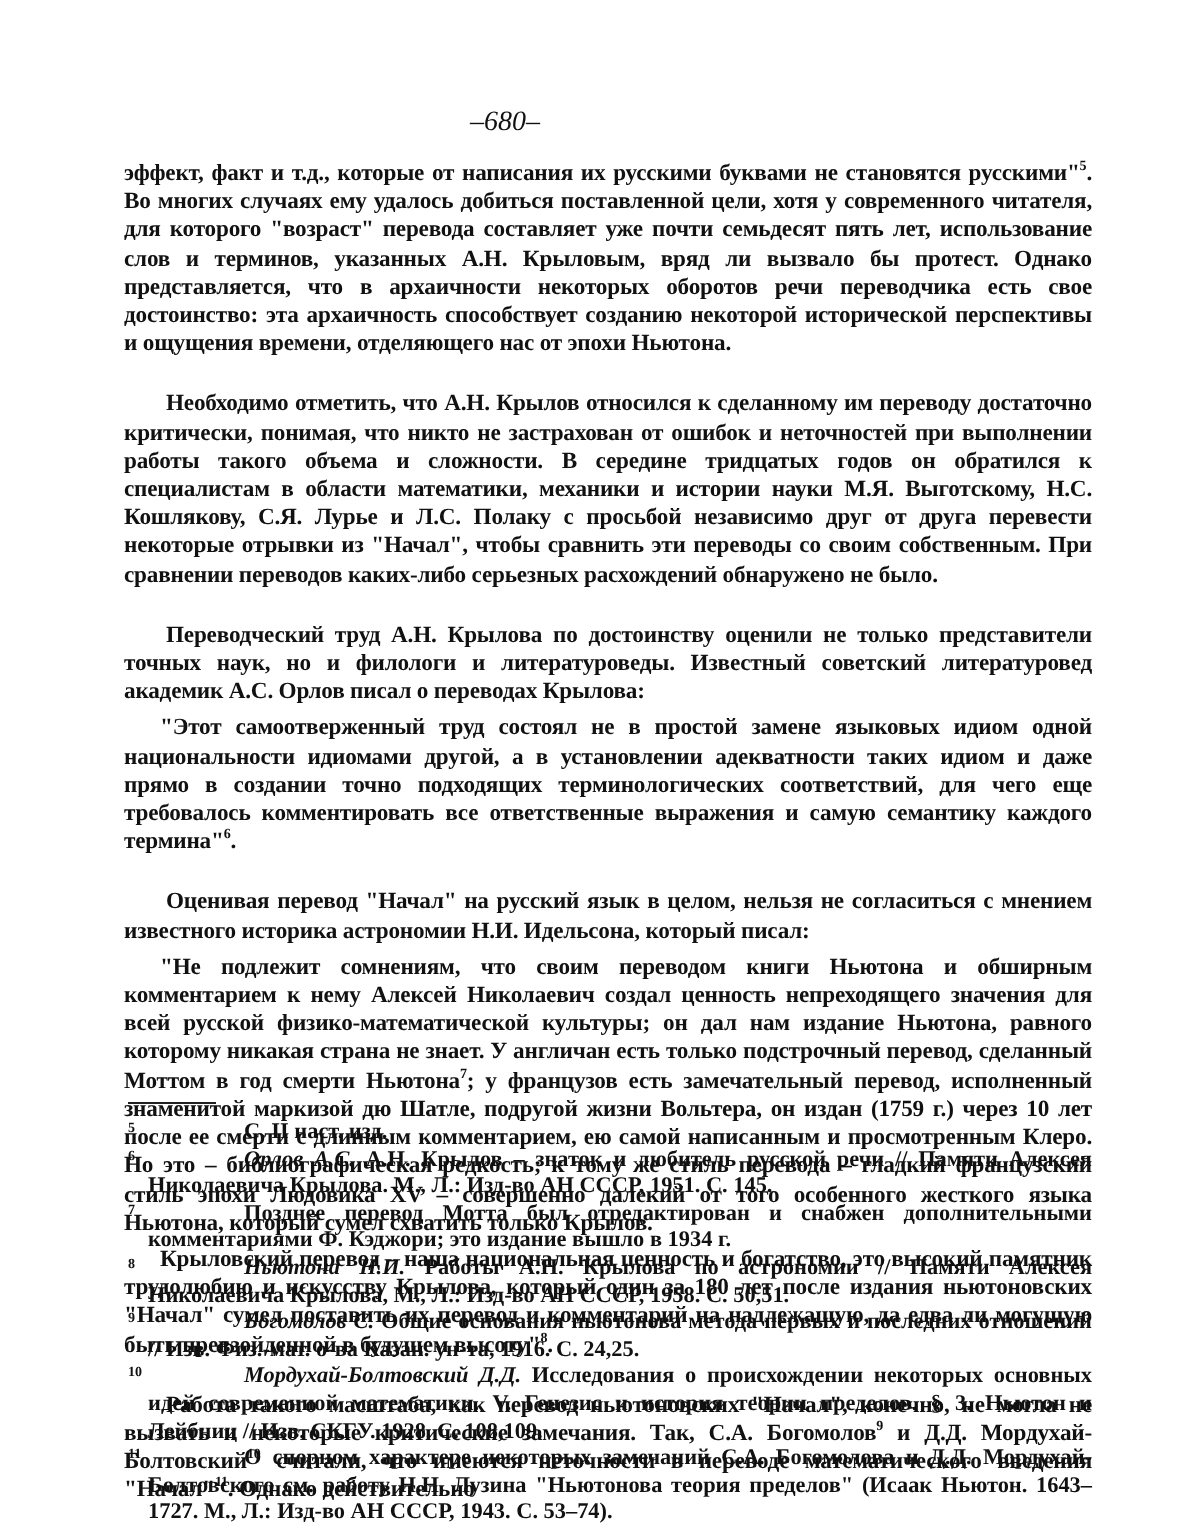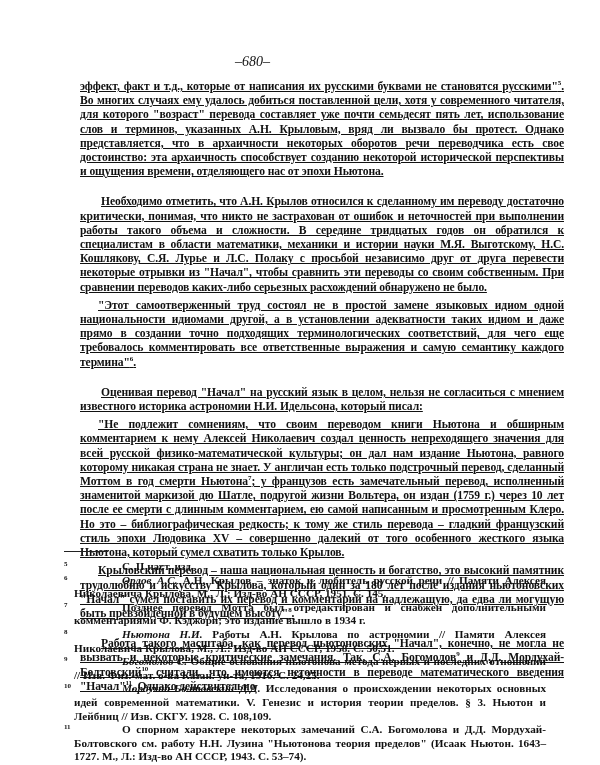--- a/index.html
+++ b/index.html
@@ -1,36 +1,37 @@
 <!DOCTYPE html>
 <html><head>
 <meta charset="utf-8">
 <style>
   html, body { margin:0; padding:0; background:#ffffff; }
   body { width:600px; height:765px; position:relative; overflow:hidden; color:#111; font-family:"Liberation Serif", serif; }
   .page-number { position:absolute; top:54px; left:0; width:505px; text-align:center; font-style:italic; font-size:14px; }
-  .body-text { position:absolute; top:80px; left:80px; width:484px; font-size:11.6px; line-height:14.2px; text-align:justify; font-weight:bold; letter-spacing:-0.1px;text-decoration:underline; }
+  .body-text { position:absolute; top:80px; left:62px; width:484px; font-size:11.6px; line-height:14.2px; text-align:justify; font-weight:bold; letter-spacing:-0.1px; }
   .body-text p { margin:0; text-indent:0; }
   .body-text p.indent { text-indent:21px; margin-top:16px; }
   .body-text p.quote { text-indent:18px; margin-top:4px; }
   sup { font-size:7px; line-height:0; vertical-align:super; }
   .rule { position:absolute; top:551px; left:64px; width:44px; height:1px; background:#222; }
   .footnotes { position:absolute; top:560px; left:64px; width:482px; font-size:11.2px; line-height:13.6px; font-weight:bold; }
   .fn { position:relative; padding-left:10px; text-align:justify; margin:0; }
   .fn .num { position:absolute; left:0; top:-2px; font-size:7px; }
   .fn .auth { font-style:italic;padding-left:48px; }
 </style>
 </head>
 <body>
 
 <div class="page-number">–680–</div>
 
 <div class="body-text">
   <p><span>эффект, факт и т.д., которые от написания их русскими буквами не становятся русскими"</span><sup>5</sup><span>. Во многих случаях ему удалось добиться поставленной цели, хотя у современного читателя, для которого "возраст" перевода составляет уже почти семьдесят пять лет, использование слов и терминов, указанных А.Н. Крыловым, вряд ли вызвало бы протест. Однако представляется, что в архаичности некоторых оборотов речи переводчика есть свое достоинство: эта архаичность способствует созданию некоторой исторической перспективы и ощущения времени, отделяющего нас от эпохи Ньютона.</span></p>
   <p class="indent"><span>Необходимо отметить, что А.Н. Крылов относился к сделанному им переводу достаточно критически, понимая, что никто не застрахован от ошибок и неточностей при выполнении работы такого объема и сложности. В середине тридцатых годов он обратился к специалистам в области математики, механики и истории науки М.Я. Выготскому, Н.С. Кошлякову, С.Я. Лурье и Л.С. Полаку с просьбой независимо друг от друга перевести некоторые отрывки из "Начал", чтобы сравнить эти переводы со своим собственным. При сравнении переводов каких-либо серьезных расхождений обнаружено не было.</span></p>
+  <p class="indent"><span>Переводческий труд А.Н. Крылова по достоинству оценили не только представители точных наук, но и филологи и литературоведы. Известный советский литературовед академик А.С. Орлов писал о переводах Крылова:</span></p>
   <p class="quote"><span>"Этот самоотверженный труд состоял не в простой замене языковых идиом одной национальности идиомами другой, а в установлении адекватности таких идиом и даже прямо в создании точно подходящих терминологических соответствий, для чего еще требовалось комментировать все ответственные выражения и самую семантику каждого термина"</span><sup>6</sup><span>.</span></p>
   <p class="indent"><span>Оценивая перевод "Начал" на русский язык в целом, нельзя не согласиться с мнением известного историка астрономии Н.И. Идельсона, который писал:</span></p>
   <p class="quote"><span>"Не подлежит сомнениям, что своим переводом книги Ньютона и обширным комментарием к нему Алексей Николаевич создал ценность непреходящего значения для всей русской физико-математической культуры; он дал нам издание Ньютона, равного которому никакая страна не знает. У англичан есть только подстрочный перевод, сделанный Моттом в год смерти Ньютона</span><sup>7</sup><span>; у французов есть замечательный перевод, исполненный знаменитой маркизой дю Шатле, подругой жизни Вольтера, он издан (1759 г.) через 10 лет после ее смерти с длинным комментарием, ею самой написанным и просмотренным Клеро. Но это – библиографическая редкость; к тому же стиль перевода – гладкий французский стиль эпохи Людовика XV – совершенно далекий от того особенного жесткого языка Ньютона, который сумел схватить только Крылов.</span></p>
   <p class="quote"><span>Крыловский перевод – наша национальная ценность и богатство, это высокий памятник трудолюбию и искусству Крылова, который один за 180 лет после издания ньютоновских "Начал" сумел поставить их перевод и комментарий на надлежащую, да едва ли могущую быть превзойденной в будущем высоту"</span><sup>8</sup><span>.</span></p>
   <p class="indent"><span>Работа такого масштаба, как перевод ньютоновских "Начал", конечно, не могла не вызвать и некоторые критические замечания. Так, С.А. Богомолов</span><sup>9</sup><span> и Д.Д. Мордухай-Болтовский</span><sup>10</sup><span> считали, что имеются неточности в переводе математического введения "Начал"</span><sup>11</sup><span>. Однако действительно</span></p>
 </div>
 
 <div class="rule"></div>
 
 <div class="footnotes">

